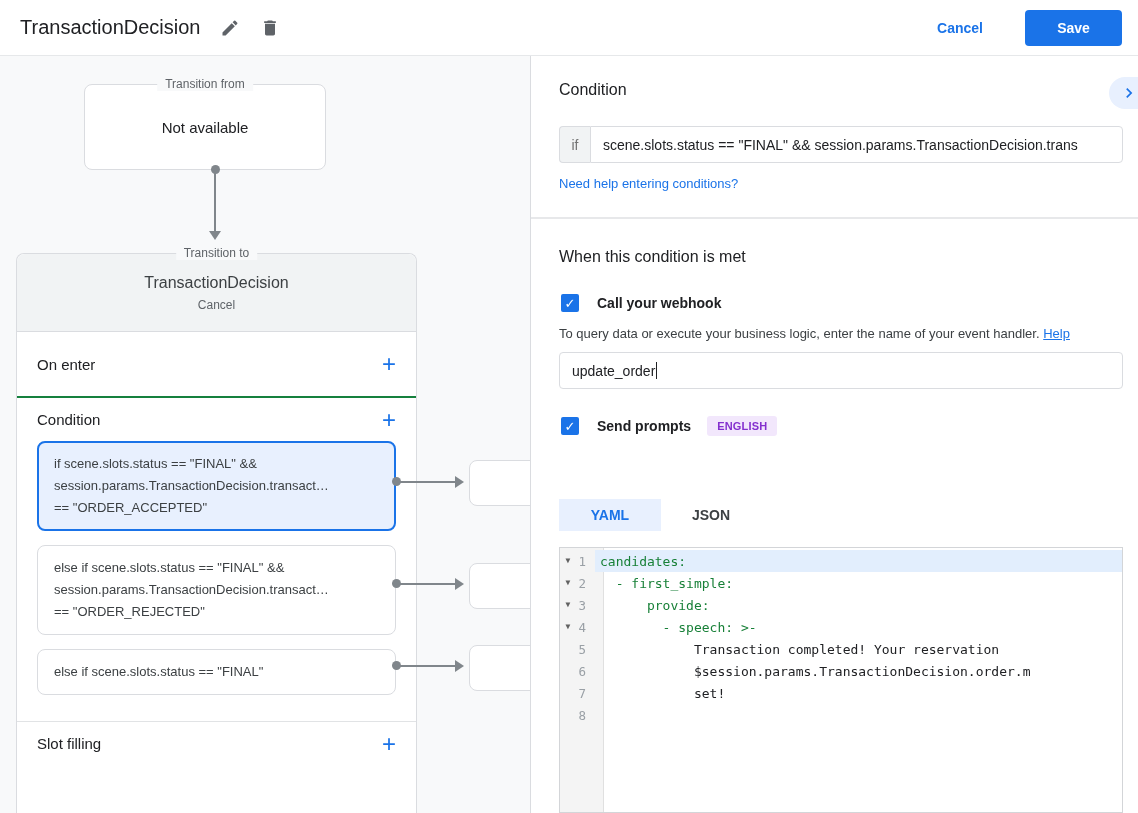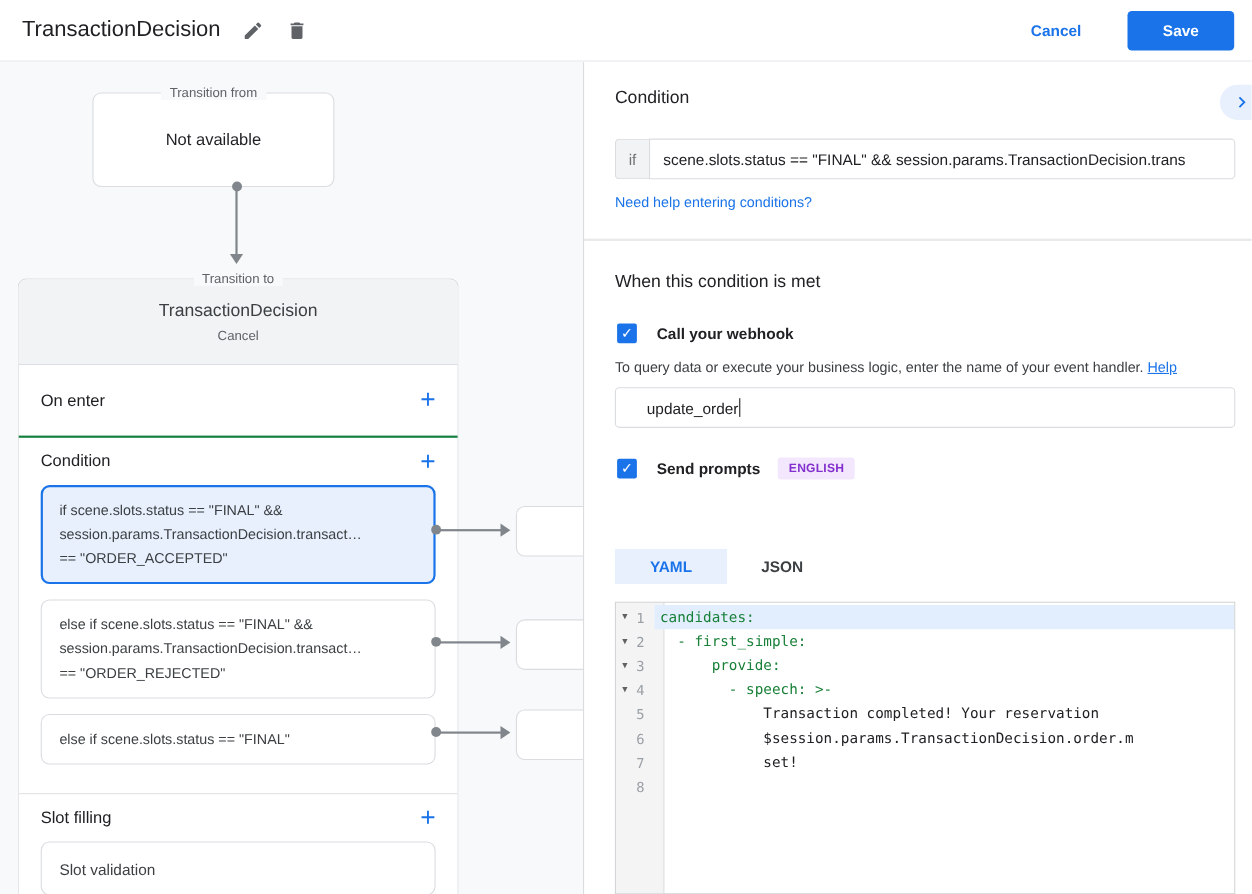--- a/index.html
+++ b/index.html
@@ -16,21 +16,21 @@
   .topbar-right { margin-left:auto; display:flex; align-items:center; gap:42px; }
   .cancel-btn { background:none; border:none; color:#1a73e8; font-size:14px; font-weight:700; cursor:pointer;
                 font-family:"Liberation Sans",sans-serif; }
   .save-btn { width:97px; height:36px; background:#1a73e8; color:#fff; border:none; border-radius:4px;
               font-size:14px; font-weight:700; cursor:pointer; font-family:"Liberation Sans",sans-serif; }
 
   
   .left-panel { position:absolute; top:56px; left:0; width:530px; bottom:0; background:#f8f9fa; z-index:1; }
   .legend { position:absolute; top:-8px; left:50%; transform:translateX(-50%); background:#f8f9fa;
             padding:0 8px; font-size:12px; color:#5f6368; white-space:nowrap; }
-  .tfrom { position:absolute; left:84px; top:28px; width:220px; height:86px; background:#fff;
+  .tfrom { position:absolute; left:84px; top:28px; width:242px; height:86px; background:#fff;
            border:1px solid #dadce0; border-radius:8px; }
   .tfrom-content { display:flex; height:100%; align-items:center; justify-content:center; font-size:15px; color:#202124; }
 
   .varrow-dot  { position:absolute; left:211px; top:109px; width:9px; height:9px; border-radius:50%; background:#80868b; }
   .varrow-line { position:absolute; left:214px; top:116px; width:2px; height:60px; background:#80868b; }
   .varrow-head { position:absolute; left:209px; top:175px; width:0; height:0;
                  border-left:6px solid transparent; border-right:6px solid transparent; border-top:9px solid #80868b; }
 
   .scene-card { position:absolute; left:16px; top:197px; width:401px; bottom:0; background:#fff;
                 border:1px solid #dadce0; border-bottom:none; border-radius:8px 8px 0 0; }
@@ -86,21 +86,21 @@
               display:flex; align-items:center; justify-content:center; font-size:13px; font-weight:700; }
   .cb-label { margin-left:18px; font-size:14px; font-weight:700; color:#202124; }
   .badge { margin-left:16px; background:#f2e7fc; color:#8430ce; font-size:11px; font-weight:700;
            padding:4px 10px; border-radius:3px; letter-spacing:.2px; }
 
   .desc { position:absolute; left:28px; font-size:13px; color:#3c4043; line-height:17px; }
   .desc1 { top:269px; width:560px; } .desc2 { top:391px; width:572px; }
   .desc .link.ul { text-decoration:underline; }
 
   .text-input { position:absolute; left:28px; top:296px; width:564px; height:37px; border:1px solid #dadce0;
-                border-radius:4px; background:#fff; display:flex; align-items:center; padding:0 28px;
+                border-radius:4px; background:#fff; display:flex; align-items:center; padding:0 12px;
                 font-size:14px; color:#202124; cursor:text; }
   .caret { display:inline-block; width:1px; height:17px; background:#202124; margin-left:1px; }
 
   .tabs { position:absolute; left:28px; top:443px; display:flex; }
   .tab { height:32px; display:flex; align-items:center; justify-content:center; font-size:14px;
          font-weight:700; cursor:pointer; }
   .tab-yaml { width:102px; background:#e8f0fe; color:#1a73e8; }
   .tab-json { width:100px; color:#3c4043; }
 
   .editor { position:absolute; left:28px; top:491px; width:564px; height:266px; background:#fff;
@@ -181,23 +181,20 @@
         <div class="cond-box">
           <div>else if scene.slots.status == "FINAL"</div>
         </div>
       </div>
 
       <div class="section2">
         <div class="section-head">
           <span>Slot filling</span>
           <span class="plus">+</span>
         </div>
-        <div class="slot-box">
-          <span>Slot validation</span>
-        </div>
       </div>
     </div>
 
     <div class="conn-dot" style="top:421px"></div>
     <div class="conn-line" style="top:425px"></div>
     <div class="conn-head" style="top:420px"></div>
     <div class="target-box" style="top:404px"></div>
 
     <div class="conn-dot" style="top:523px"></div>
     <div class="conn-line" style="top:527px"></div>

